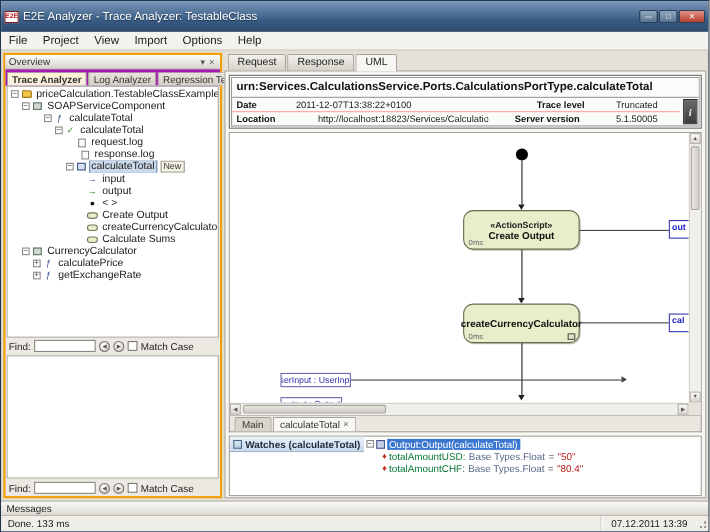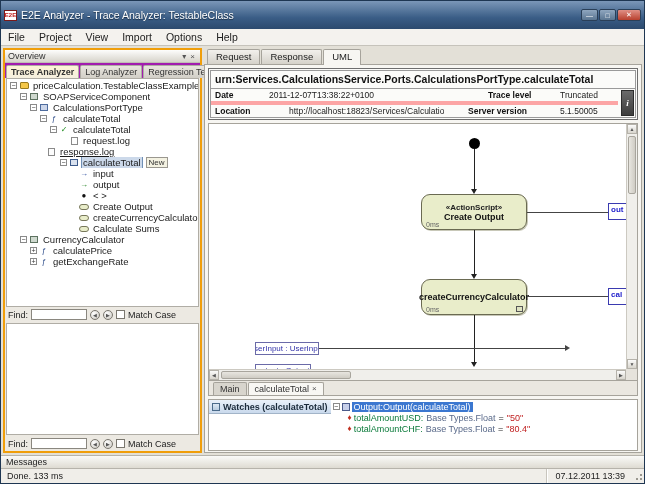--- a/index.html
+++ b/index.html
@@ -55,21 +55,21 @@
   .main-tabs { height:16px; flex:0 0 auto; display:flex; align-items:flex-end; padding-left:3px; gap:1px; }
   .main-tab { font-size:9.5px; padding:1px 8px 2px; border:1px solid #a6a39b; border-bottom:none; background:linear-gradient(#f2f0ec,#d5d2ca); border-radius:2px 2px 0 0; color:#222; }
   .main-tab.active { background:#f7f6f2; position:relative; top:1px; padding-bottom:3px;text-align:right; }
   .right-content { flex:1; border:1px solid #a6a39b; background:#f7f6f2; display:flex; flex-direction:column; min-height:0; padding:3px 3px 1px; }
 
   .info-box { flex:0 0 auto; border:1px solid #6e6e6e; padding:1px; background:#fbfbf9; margin-bottom:3px; }
   .info-inner { border:1px solid #9a9a9a; }
   .info-title { font-size:10.5px; font-weight:bold; color:#111; padding:2px 4px 3px; border-bottom:1px solid #9a9a9a; background:#fbfbf9; white-space:nowrap; overflow:hidden; }
   .info-body { position:relative; padding-right:17px; }
   .info-row { display:grid; grid-template-columns:50px 1fr 68px 54px; font-size:8.5px; padding:1px 4px; column-gap:4px; }
-  .info-row + .info-row { border-top:4px solid #fca5a5;gap:24px; }
+  .info-row + .info-row { border-top:1px solid #fca5a5;gap:24px; }
   .ilabel { font-weight:bold; color:#111; white-space:nowrap; }
   .ivalue { color:#222; white-space:nowrap; overflow:hidden; }
   .info-btn { position:absolute; right:1px; top:1px; bottom:1px; width:13px; background:linear-gradient(#6a6a6a,#3d3d3d); color:#fff; font-size:9px; font-weight:bold; font-family:"Liberation Serif", serif; font-style:italic; display:flex; align-items:center; justify-content:center; border:1px solid #2c2c2c; }
 
   
   .canvas-wrap { height:258px; flex:0 0 auto; display:grid; grid-template-columns:1fr 11px; grid-template-rows:1fr 11px; border:1px solid #a6a39b; background:#fff; }
   .canvas { position:relative; overflow:hidden; background:#fff; }
   .vl { position:absolute; width:1px; background:#222; }
   .hl { position:absolute; height:1px; background:#444; }
   .ah-down { position:absolute; width:0; height:0; border-left:3px solid transparent; border-right:3px solid transparent; border-top:5px solid #222; }
@@ -169,45 +169,38 @@
             </span>
             <span class="tlabel">priceCalculation.TestableClassExample.TestableClassExample</span>
           </div>
           <div class="tree-row" style="padding-left: 13px;">
             <span class="expander">−</span>
             <span class="ticon">
               <span class="i-box i-component"></span>
             </span>
             <span class="tlabel">SOAPServiceComponent</span>
           </div>
-          <div class="tree-row" style="padding-left: 23px;">
-            <span class="expander">−</span>
-            <span class="ticon">
-              <span class="i-box i-port"></span>
-            </span>
-            <span class="tlabel">CalculationsPortType</span>
-          </div>
           <div class="tree-row" style="padding-left: 33px;">
             <span class="expander">−</span>
             <span class="ticon" style="color: rgb(48, 79, 140);">ƒ</span>
             <span class="tlabel">calculateTotal</span>
           </div>
           <div class="tree-row" style="padding-left: 43px;">
             <span class="expander">−</span>
             <span class="ticon" style="color: rgb(26, 138, 26);">✓</span>
             <span class="tlabel">calculateTotal</span>
           </div>
           <div class="tree-row" style="padding-left: 53px;">
             <span class="expander none"></span>
             <span class="ticon">
               <span class="i-box i-log"></span>
             </span>
             <span class="tlabel">request.log</span>
           </div>
-          <div class="tree-row" style="padding-left: 30px; text-decoration: underline;">
+          <div class="tree-row" style="padding-left: 56px;">
             <span class="expander none"></span>
             <span class="ticon">
               <span class="i-box i-log"></span>
             </span>
             <span class="tlabel">response.log</span>
           </div>
           <div class="tree-row selected" style="padding-left: 53px;">
             <span class="expander">−</span>
             <span class="ticon">
               <span class="i-box i-trace"></span>

